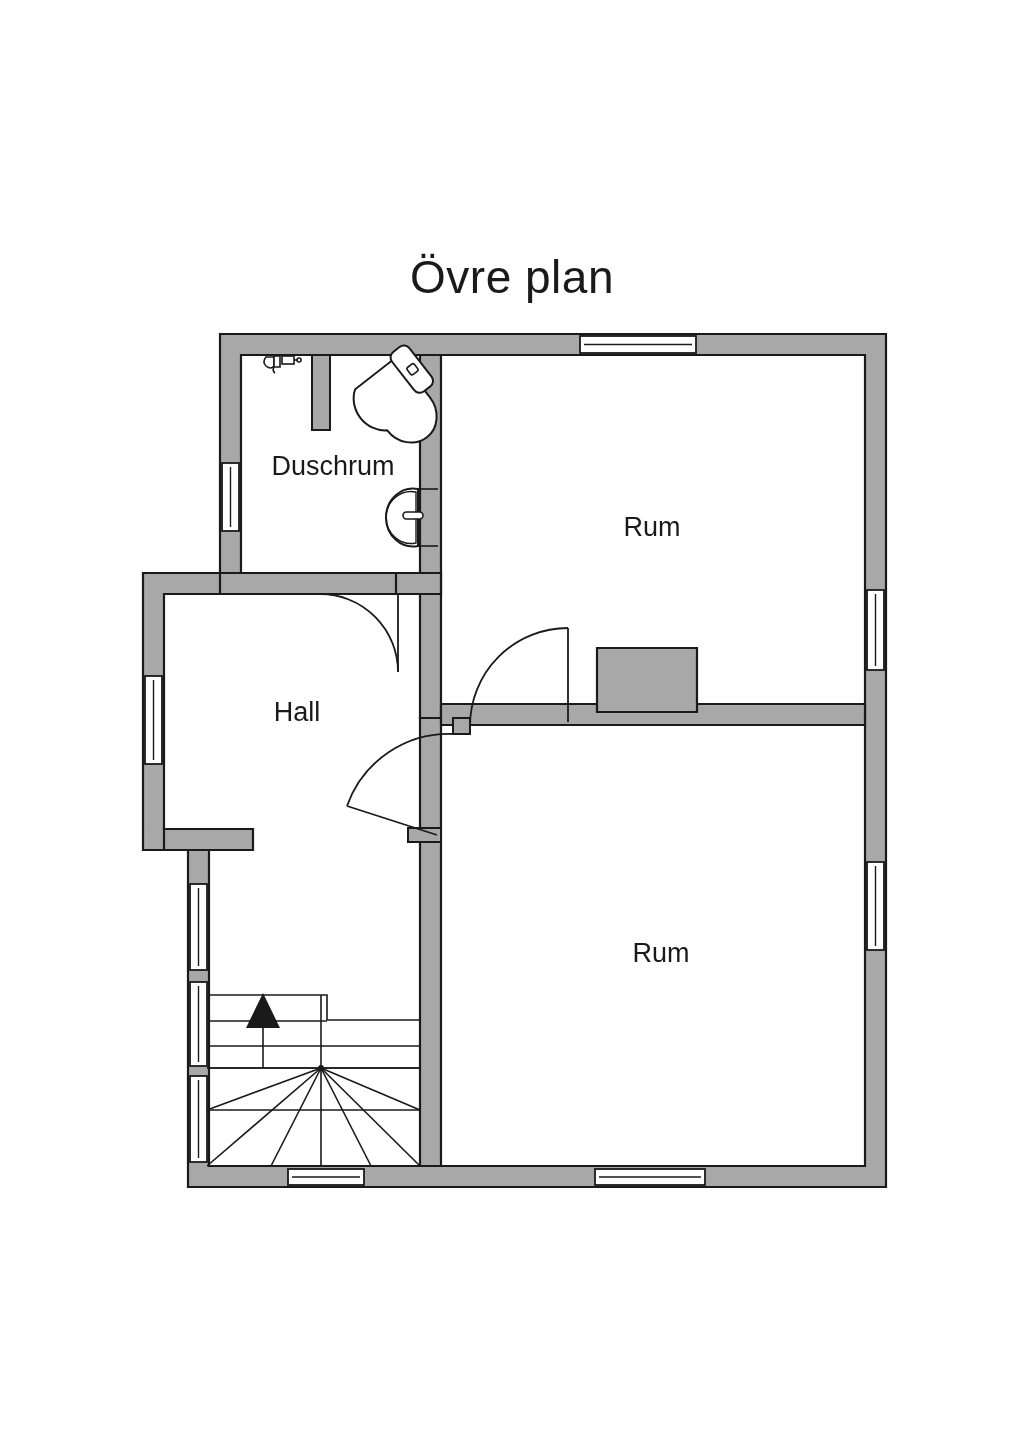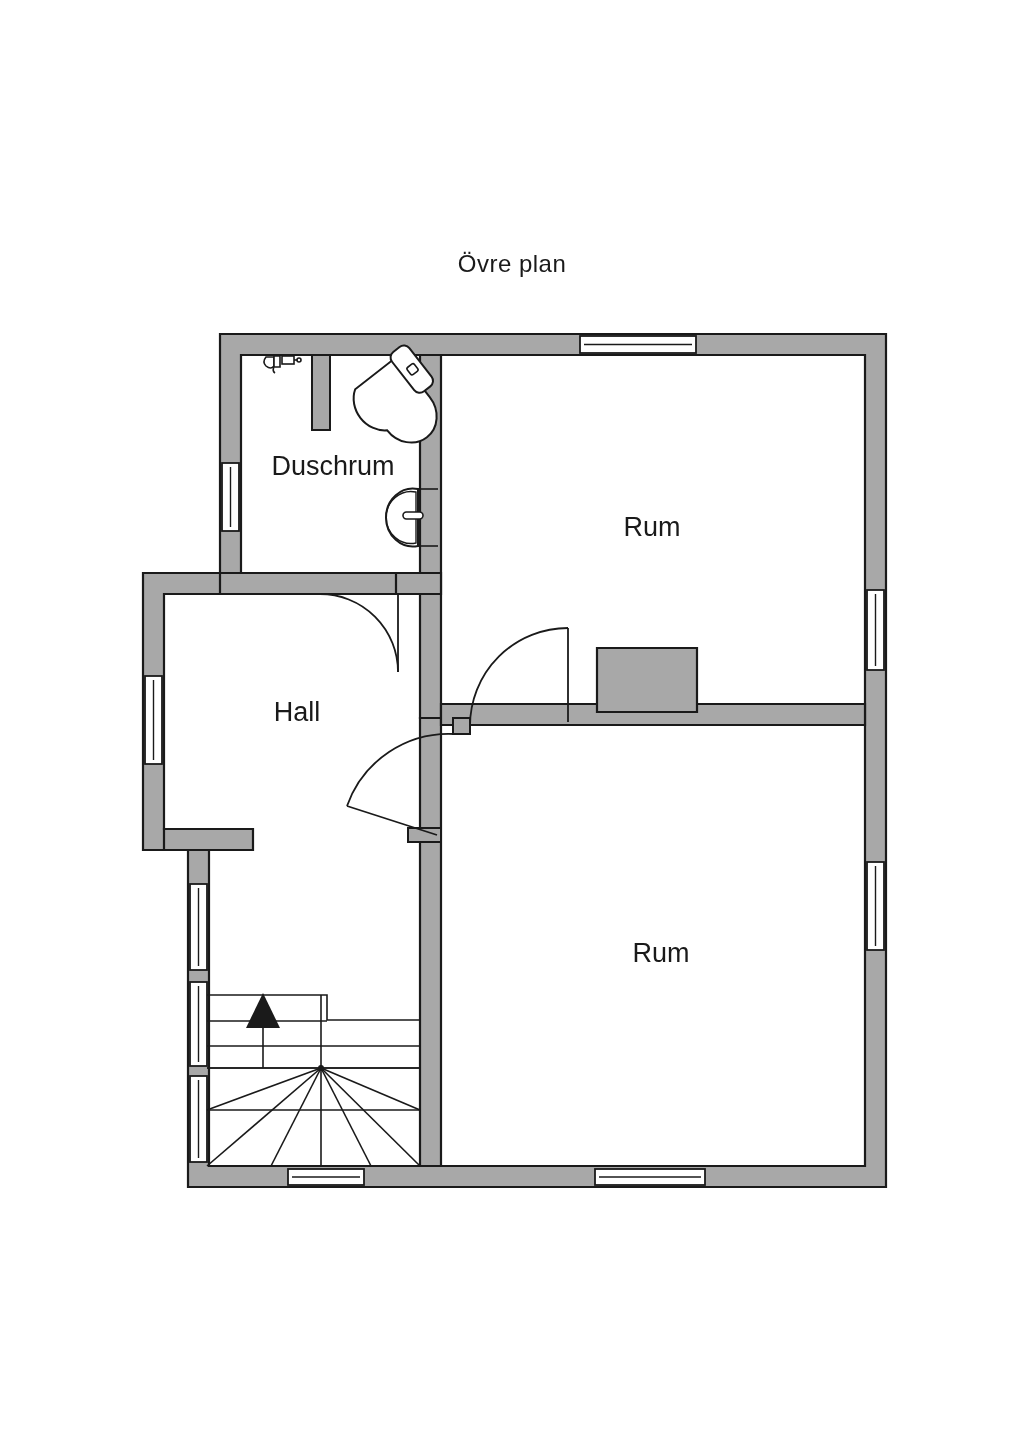--- a/index.html
+++ b/index.html
@@ -19,21 +19,21 @@
     height: 1448px;
     position: relative;
     background: #ffffff;
   }
   .plan-title {
     position: absolute;
     top: 250px;
     left: 0;
     width: 1024px;
     text-align: center;
-    font-size: 24px;
+    font-size: 46px;
     font-weight: 400;
     color: #1a1a1a;
     letter-spacing: 0.5px;
     font-family: "Liberation Sans", sans-serif;
   }
   svg#plan-svg {
     position: absolute;
     top: 0;
     left: 0;
     width: 1024px;

